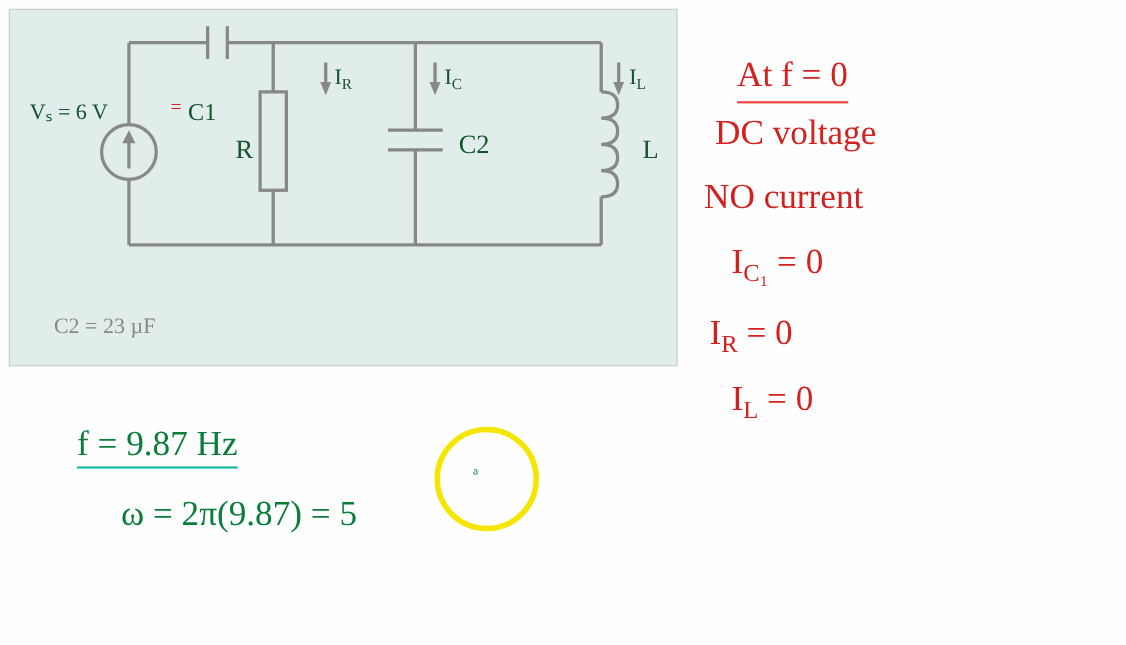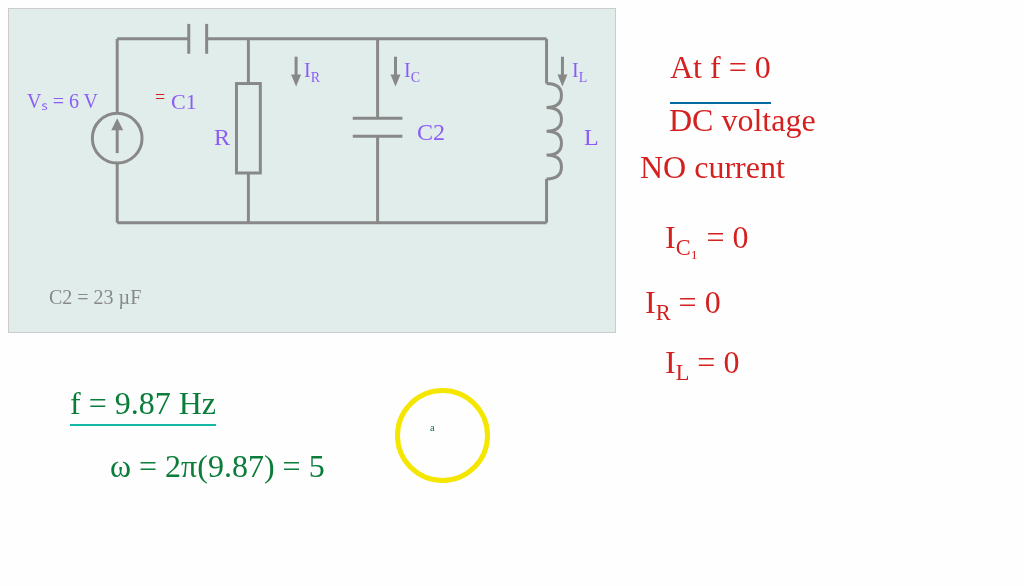--- a/index.html
+++ b/index.html
@@ -38,41 +38,41 @@
       left: 270px;
       top: 275px;
       font-family: Georgia, 'Times New Roman', serif;
       color: #888;
       font-size: 20px;
       line-height: 1.3;
     }
     .circuit-label {
       position: absolute;
       font-family: Georgia, 'Times New Roman', serif;
-      color: #8b5cf6;
+      color: #14532d;
       font-size: 20px;
     }
     .handwrite-red {
       position: absolute;
       font-family: 'Comic Sans MS', cursive;
       color: #d4201f;
       font-size: 32px;
       font-weight: normal;
       line-height: 1.4;
     }
     .handwrite-green {
       position: absolute;
       font-family: 'Comic Sans MS', cursive;
       color: #0a7d3a;
       font-size: 32px;
       font-weight: normal;
     }
     .underline-red {
-      border-bottom: 2px solid #0369a1;
-      padding-bottom: 12px;
+      border-bottom: 2px solid #ef4444;
+      padding-bottom: 2px;
       display: inline-block;
     }
     .underline-green {
       border-bottom: 2px solid #14b8a6;
       padding-bottom: 2px;
       display: inline-block;
     }
     .yellow-circle {
       position: absolute;
       width: 95px;
@@ -159,22 +159,22 @@
   <div class="params">
     <div>C2 = 23 µF</div>
   </div>
   <div class="params-col2">
   </div>
 </div>
 
 <div class="handwrite-red" style="left:670px; top:45px;">
   <span class="underline-red">At  f = 0</span>
 </div>
-<div class="handwrite-red" style="left:650px; top:98px;margin-left:19px;">DC voltage</div>
-<div class="handwrite-red" style="left:640px; top:145px;">NO current</div>
+<div class="handwrite-red" style="left:650px; top:98px;">DC voltage</div>
+<div class="handwrite-red" style="left:640px; top:156px;">NO current</div>
 <div class="handwrite-red" style="left:665px; top:215px;">
   <span>I</span><sub>C₁</sub><span> = 0</span>
 </div>
 <div class="handwrite-red" style="left:645px; top:280px;text-align:center;">
   <span>I</span><sub>R</sub><span>  = 0</span>
 </div>
 <div class="handwrite-red" style="left:665px; top:340px;">
   <span>I</span><sub>L</sub><span> = 0</span>
 </div>
 

